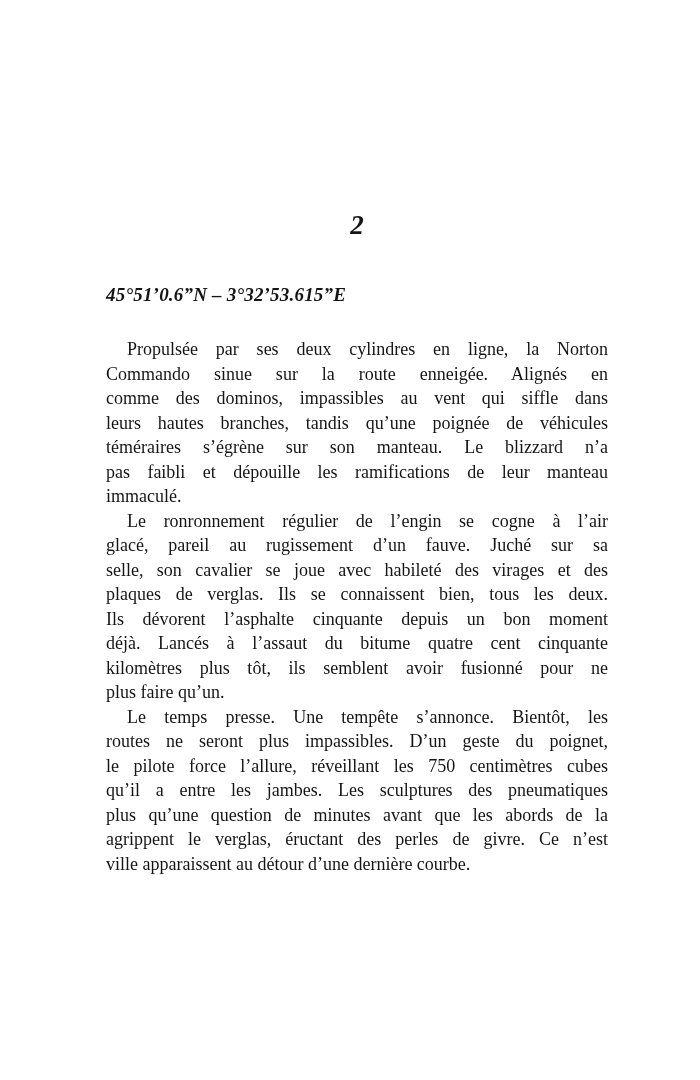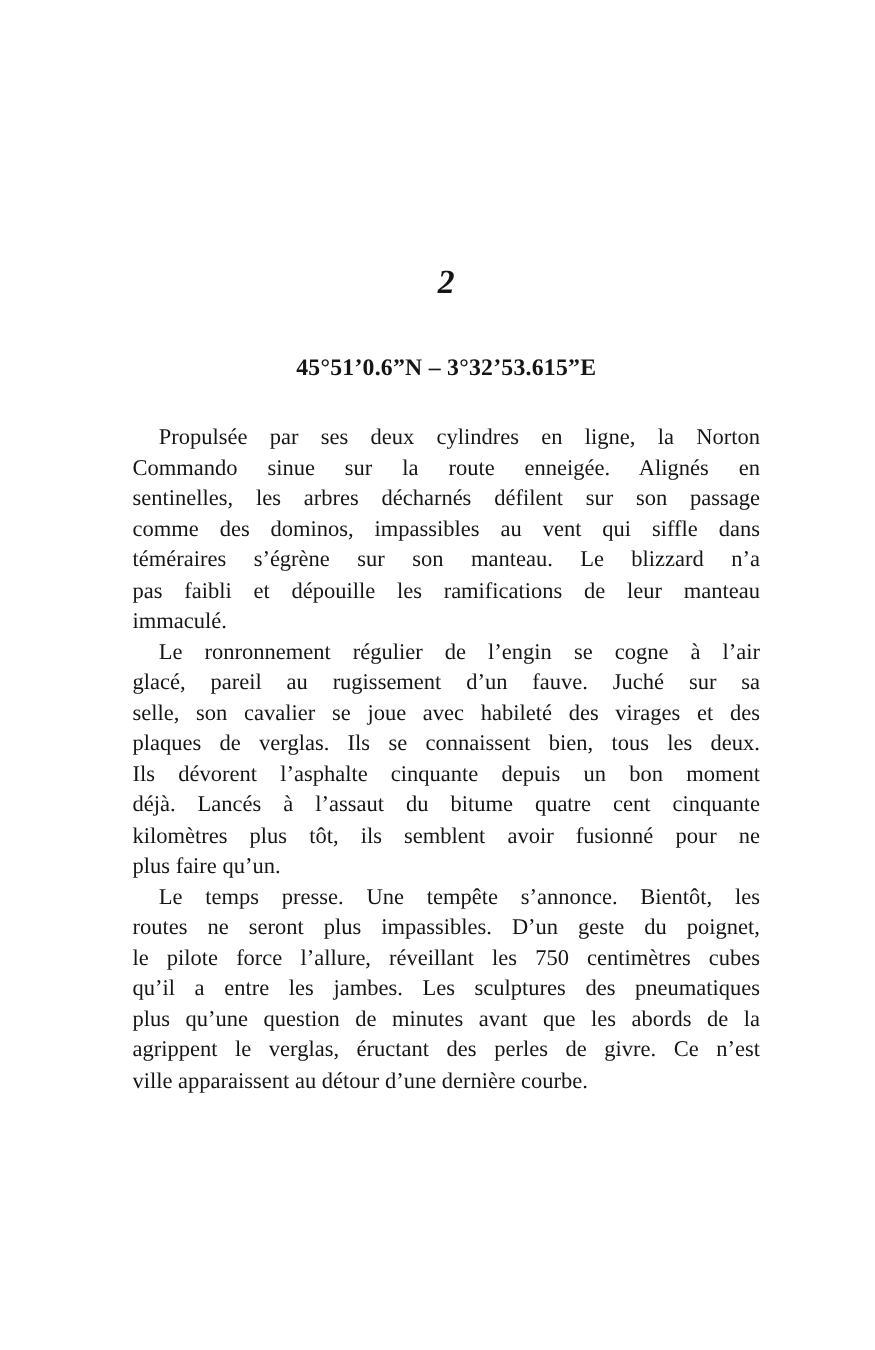--- a/index.html
+++ b/index.html
@@ -23,22 +23,22 @@
     margin-left: 106px;
   }
   .chapter-number {
     text-align: center;
     font-weight: bold;
     font-style: italic;
     font-size: 27px;
     line-height: 28px;
   }
   .chapter-coords {
-    text-align: center;
     font-weight: bold;
+    font-style: italic;
     font-size: 19px;
     line-height: 20px;
     margin-top: 46px;
     letter-spacing: 0.2px;
   }
   .body-text {
     margin-top: 32px;
     font-size: 18px;
   }
   .line {
@@ -64,22 +64,22 @@
 
     <div class="chapter-number">2</div>
 
     <div class="chapter-coords">45°51’0.6”N – 3°32’53.615”E</div>
 
     <div class="body-text">
 
       <div class="para">
         <div class="line first">Propulsée par ses deux cylindres en ligne, la Norton</div>
         <div class="line">Commando sinue sur la route enneigée. Alignés en</div>
-        <div class="line">sentinelles, les arbres décharnés défilent sur son passage</div>
         <div class="line">comme des dominos, impassibles au vent qui siffle dans</div>
+        <div class="line">leurs hautes branches, tandis qu’une poignée de véhicules</div>
         <div class="line">téméraires s’égrène sur son manteau. Le blizzard n’a</div>
         <div class="line">pas faibli et dépouille les ramifications de leur manteau</div>
         <div class="line plast">immaculé.</div>
       </div>
 
       <div class="para">
         <div class="line first">Le ronronnement régulier de l’engin se cogne à l’air</div>
         <div class="line">glacé, pareil au rugissement d’un fauve. Juché sur sa</div>
         <div class="line">selle, son cavalier se joue avec habileté des virages et des</div>
         <div class="line">plaques de verglas. Ils se connaissent bien, tous les deux.</div>

